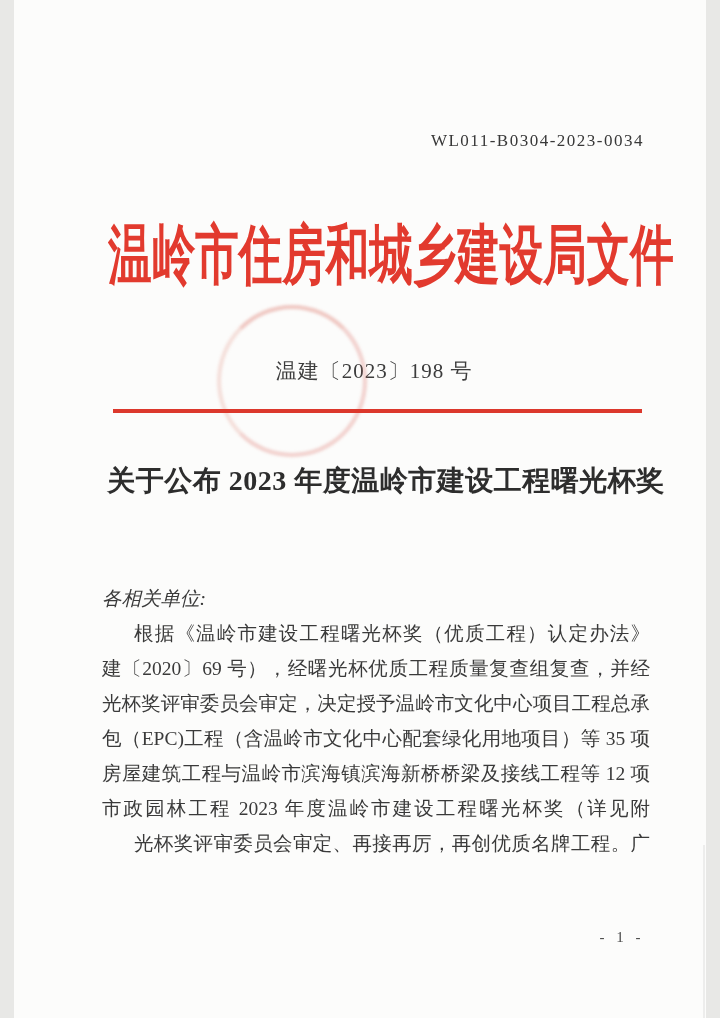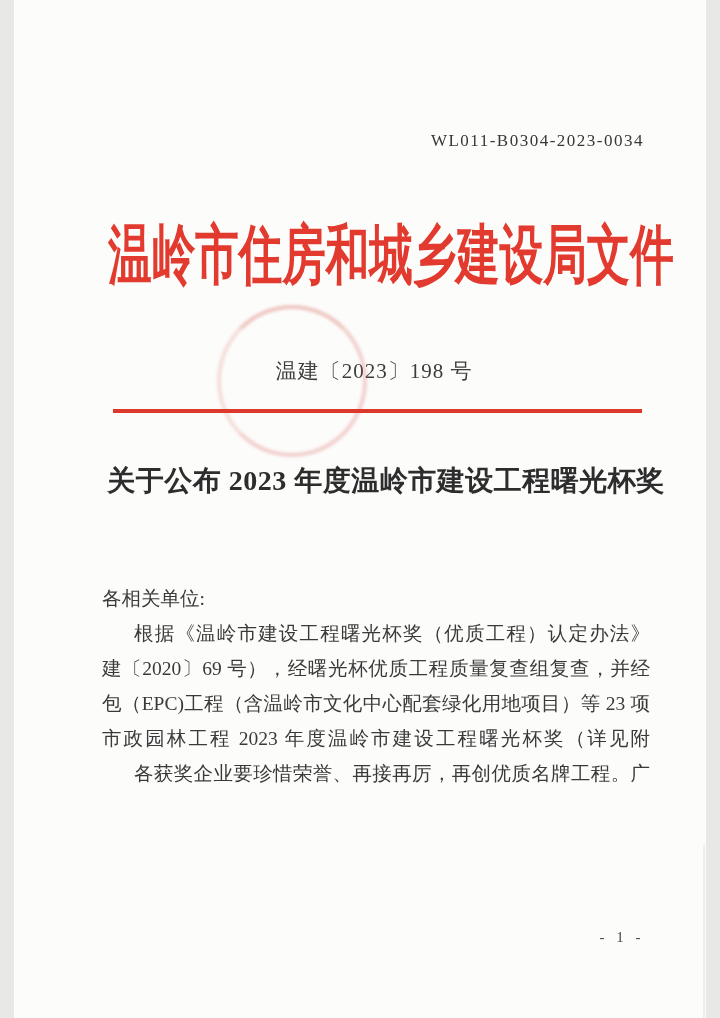--- a/index.html
+++ b/index.html
@@ -107,20 +107,21 @@
     text-align-last: justify;
     white-space: normal;
     overflow: hidden;
   }
   .body-text .line.first {
     text-indent: 32px;
   }
   .body-text .line.plain {
     text-align: left;
     text-align-last: left;
+    font-style: italic;
   }
   
   .page-number {
     position: absolute;
     top: 929px;
     left: 558px;
     width: 100px;
     text-align: center;
     font-size: 15px;
     letter-spacing: 4px;
@@ -154,22 +155,24 @@
   <div class="red-rule"></div>
 
   <div class="notice-title">
     <div>关于公布 2023 年度温岭市建设工程曙光杯奖</div>
   </div>
 
   <div class="body-text">
     <div class="line plain">各相关单位:</div>
     <div class="line first">根据《温岭市建设工程曙光杯奖（优质工程）认定办法》（温</div>
     <div class="line">建〔2020〕69 号），经曙光杯优质工程质量复查组复查，并经曙</div>
-    <div class="line">包（EPC)工程（含温岭市文化中心配套绿化用地项目）等 23 项</div>
+    <div class="line">光杯奖评审委员会审定，决定授予温岭市文化中心项目工程总承</div>
+    <div class="line">包（EPC)工程（含温岭市文化中心配套绿化用地项目）等 35 项</div>
+    <div class="line">房屋建筑工程与温岭市滨海镇滨海新桥桥梁及接线工程等 12 项</div>
     <div class="line">市政园林工程 2023 年度温岭市建设工程曙光杯奖（详见附件）。</div>
-    <div class="line first">各获奖企业要珍惜荣誉、再接再厉，再创优质名牌工程。广</div>
+    <div class="line first">光杯奖评审委员会审定、再接再厉，再创优质名牌工程。广</div>
   </div>
 
   <div class="edge-shade"></div>
 
   <div class="page-number">- 1 -</div>
 
 </div>
 
 </body></html>

